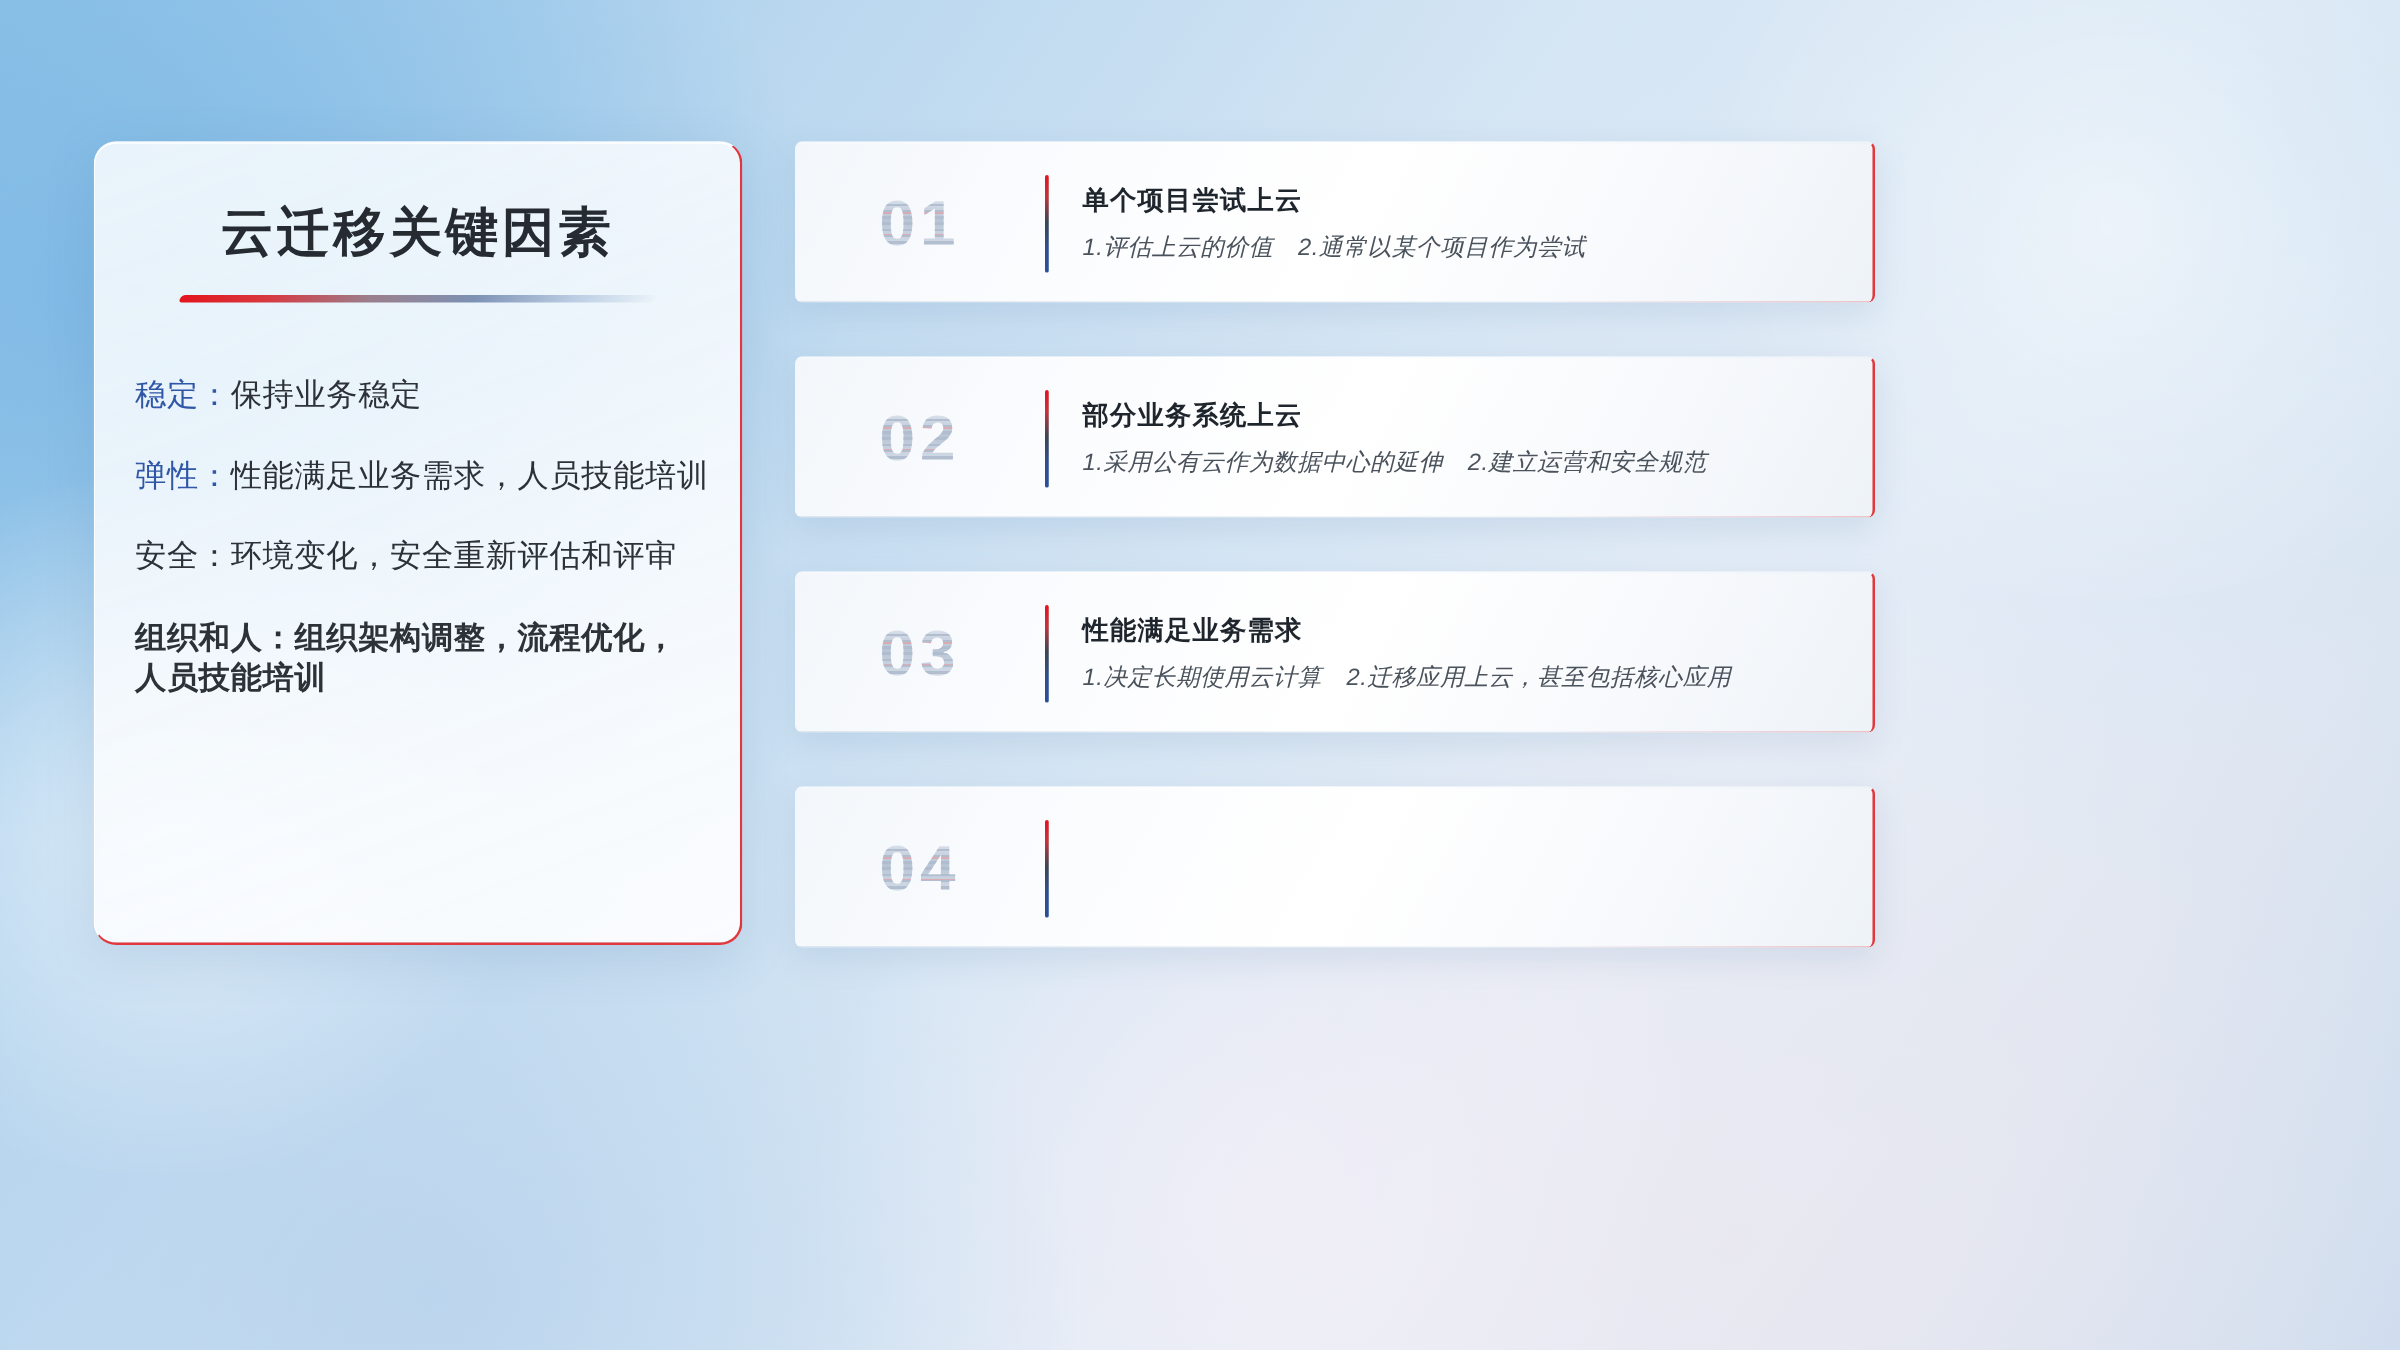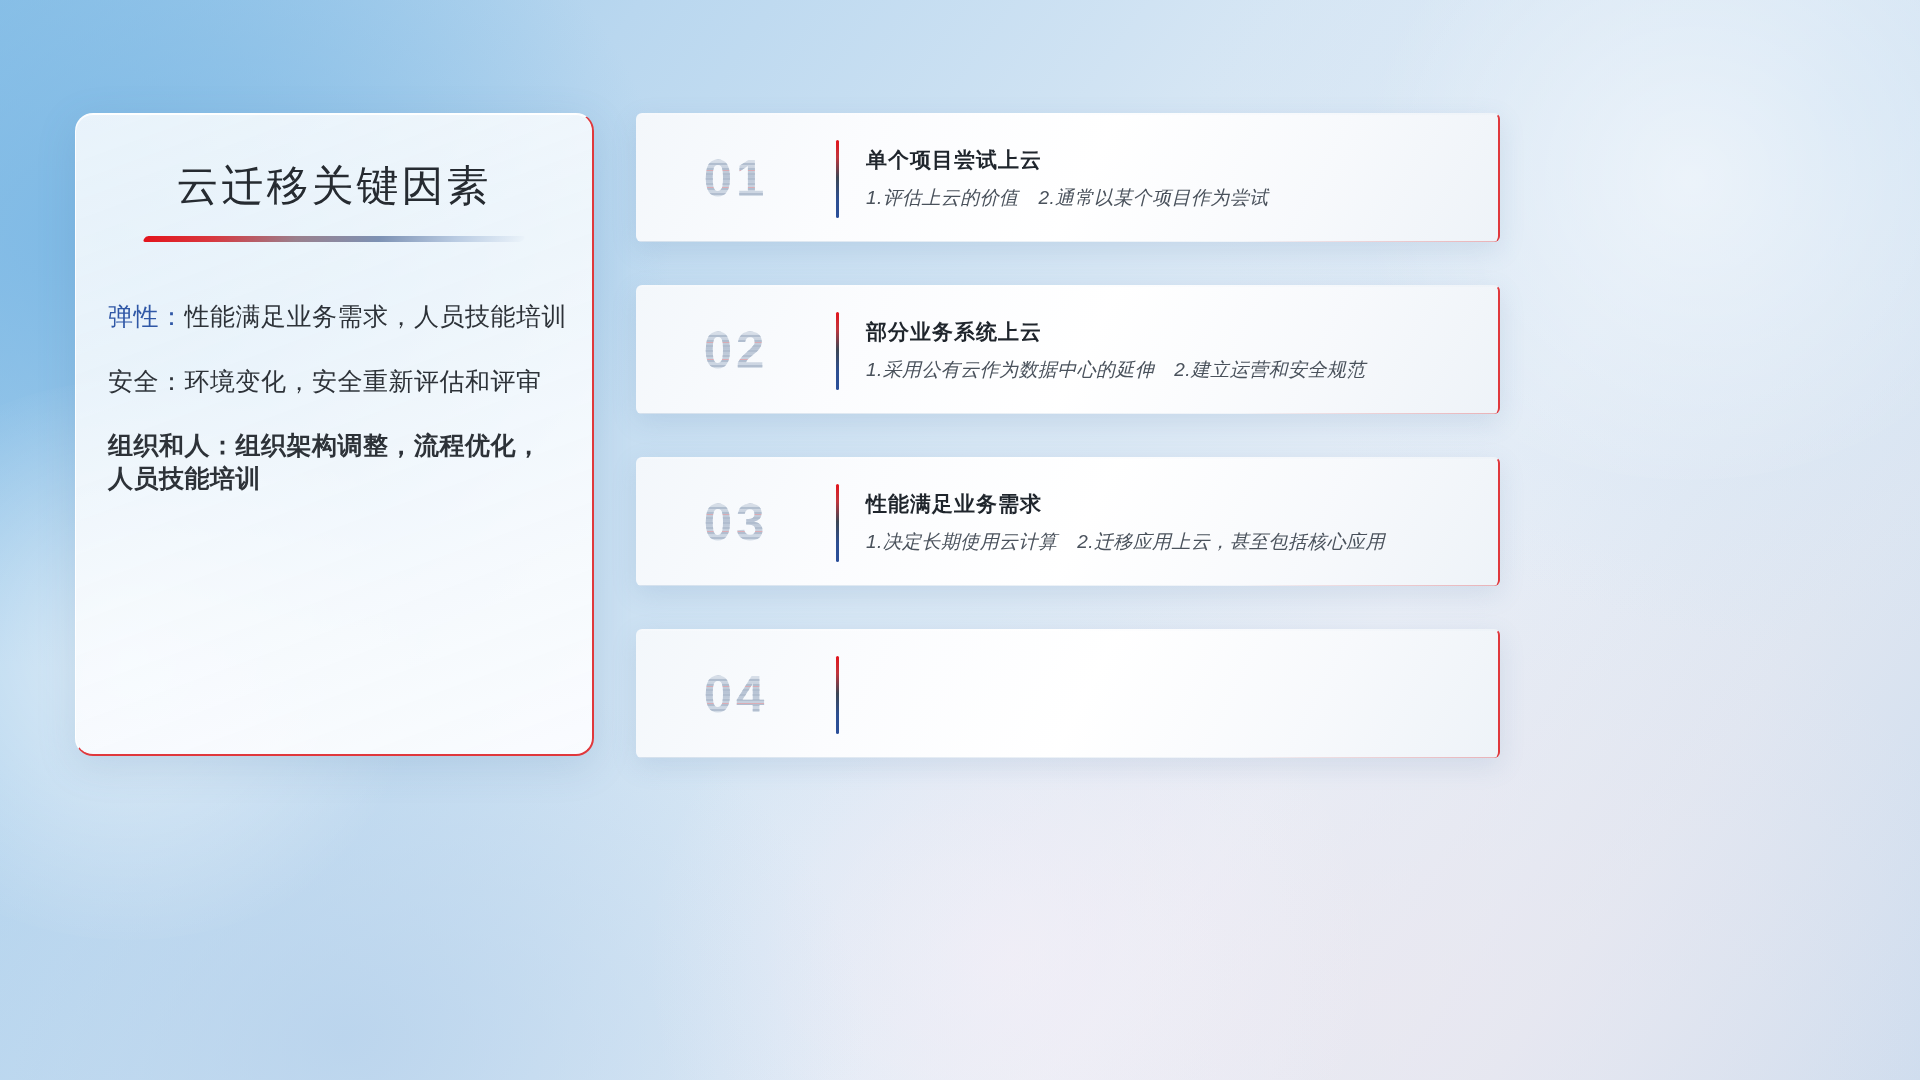--- a/index.html
+++ b/index.html
@@ -57,21 +57,21 @@
     position: absolute;
     right: -2px; top: 28%;
     width: 2px; height: 72%;
     background: linear-gradient(180deg, rgba(224,56,60,0) 0%, #e0383c 32%, #e0383c 100%);
   }
 
   .panel-title {
     margin: 44px 0 0 0;
     text-align: center;
     font-size: 42px;
-    font-weight: normal;
+    font-weight: bold;
     letter-spacing: 3px;
     color: #262b31;
   }
 
   .title-rule {
     margin: 22px auto 0 auto;
     width: 380px;
     height: 6px;
     border-radius: 3px;
     background: linear-gradient(90deg, #e3141c 0%, #d8383f 18%, #9a7f8c 40%, #7d92b4 62%, #b9cbe2 82%, rgba(226,236,246,0.25) 100%);
@@ -214,20 +214,23 @@
   <div class="bloom b1"></div>
   <div class="bloom b2"></div>
   <div class="bloom b3"></div>
 
   <section id="left-panel">
     <h1 class="panel-title">云迁移关键因素</h1>
     <div class="title-rule"></div>
 
     <ul class="factor-list">
       <li class="factor-item">
+        <span class="factor-label">稳定：</span><span>保持业务稳定</span>
+      </li>
+      <li class="factor-item">
         <span class="factor-label">弹性：</span><span>性能满足业务需求，人员技能培训</span>
       </li>
       <li class="factor-item">
         <span class="factor-label plain">安全：</span><span>环境变化，安全重新评估和评审</span>
       </li>
       <li class="factor-item wrap">
         <span class="factor-label plain">组织和人：</span><span>组织架构调整，流程优化，人员技能培训</span>
       </li>
     </ul>
   </section>

